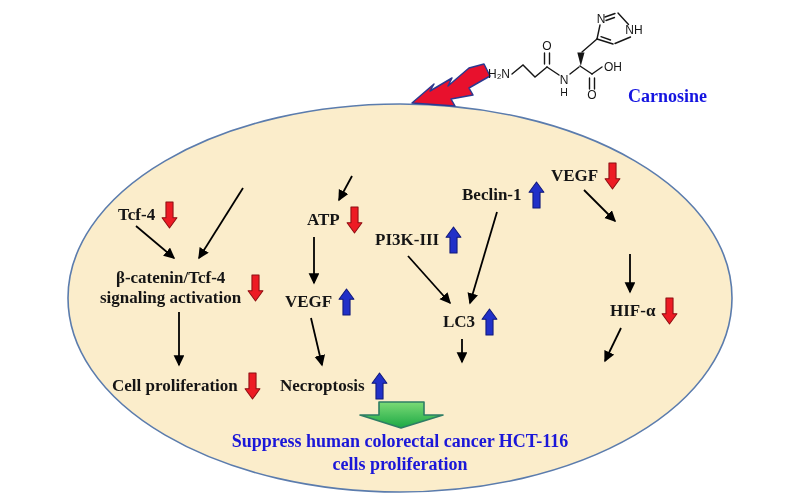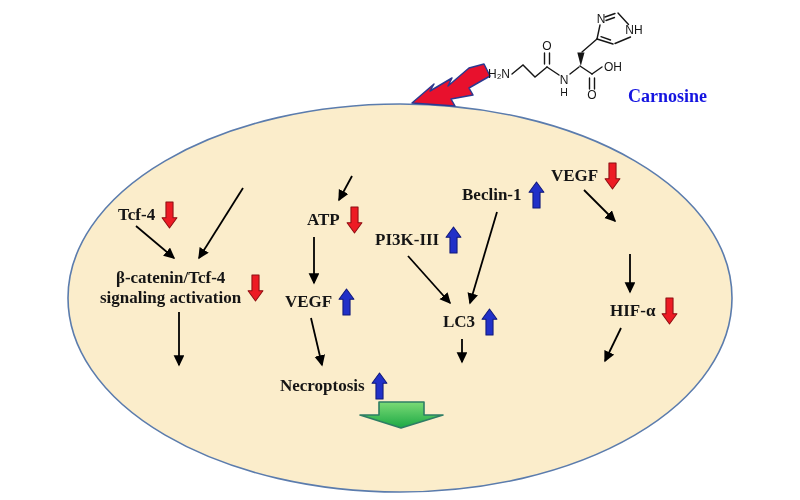--- a/index.html
+++ b/index.html
@@ -177,28 +177,38 @@
 
   <div class="node" style="left:610px;top:297px">
     <span>HIF-α</span>
     <span class="trend">
         <svg width="17" height="28" viewBox="0 0 18 30" aria-hidden="true">
           <path d="M9 29 L1 18 L5.2 18 L5.2 1 L12.8 1 L12.8 18 L17 18 Z" fill="#ed1b24" stroke="#8e0e12" stroke-width="1.1" stroke-linejoin="round"></path>
         </svg>
       </span>
   </div>
 
+  <div class="node" style="left:112px;top:372px">
+    <span>Cell proliferation</span>
+    <span class="trend">
+        <svg width="17" height="28" viewBox="0 0 18 30" aria-hidden="true">
+          <path d="M9 29 L1 18 L5.2 18 L5.2 1 L12.8 1 L12.8 18 L17 18 Z" fill="#ed1b24" stroke="#8e0e12" stroke-width="1.1" stroke-linejoin="round"></path>
+        </svg>
+      </span>
+  </div>
 
   <div class="node" style="left:280px;top:372px">
     <span>Necroptosis</span>
     <span class="trend">
         <svg width="17" height="28" viewBox="0 0 18 30" aria-hidden="true">
           <path d="M9 1 L17 12 L12.8 12 L12.8 29 L5.2 29 L5.2 12 L1 12 Z" fill="#2130c8" stroke="#10197a" stroke-width="1.1" stroke-linejoin="round"></path>
         </svg>
       </span>
   </div>
 
 
 
   <div class="outcome">
+    <div>Suppress human colorectal cancer HCT-116</div>
+    <div>cells proliferation</div>
   </div>
 
 </div>
 
 </body></html>

